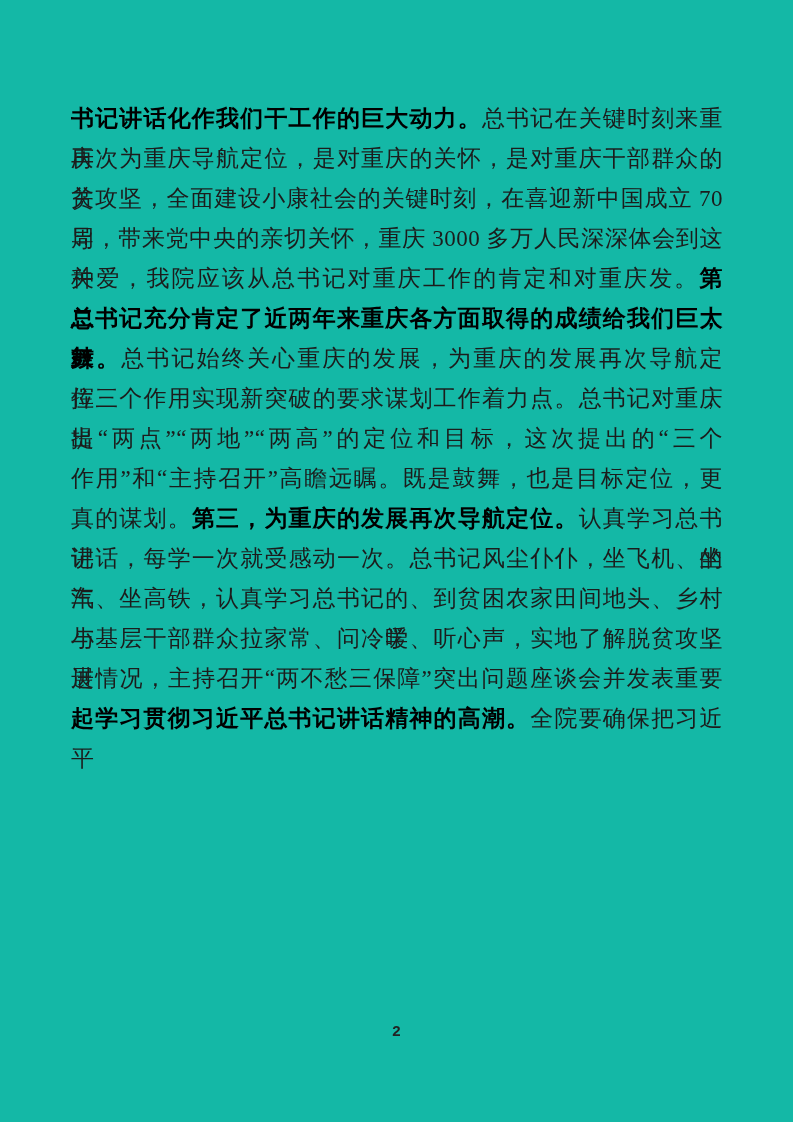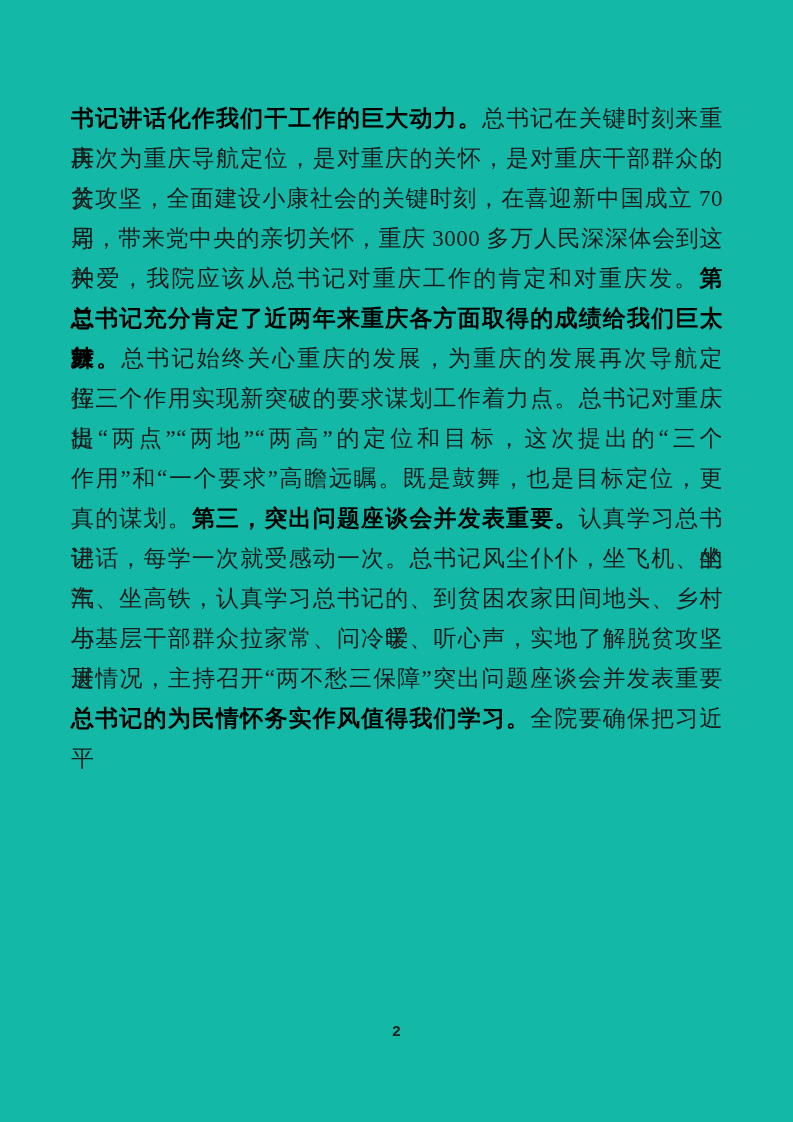--- a/index.html
+++ b/index.html
@@ -57,22 +57,22 @@
   <div class="text-block">
       <div class="line"><span class="bold">书记讲话化作我们干工作的巨大动力。</span><span>总书记在关键时刻来重庆，</span></div>
       <div class="line"><span>再次为重庆导航定位，是对重庆的关怀，是对重庆干部群众的关</span></div>
       <div class="line"><span>贫攻坚，全面建设小康社会的关键时刻，在喜迎新中国成立 70 周</span></div>
       <div class="line"><span>导，带来党中央的亲切关怀，重庆 3000 多万人民深深体会到这种</span></div>
       <div class="line"><span>关爱，我院应该从总书记对重庆工作的肯定和对重庆发。</span><span class="bold">第二，</span></div>
       <div class="line"><span class="bold">总书记充分肯定了近两年来重庆各方面取得的成绩给我们巨大鼓</span></div>
       <div class="line"><span class="bold">舞。</span><span>总书记始终关心重庆的发展，为重庆的发展再次导航定位，</span></div>
       <div class="line"><span>挥三个作用实现新突破的要求谋划工作着力点。总书记对重庆提</span></div>
       <div class="line"><span>出“两点”“两地”“两高”的定位和目标，这次提出的“三个</span></div>
-      <div class="line"><span>作用”和“一个要求”高瞻远瞩。既是鼓舞，也是目标定位，更</span></div>
-      <div class="line"><span>真的谋划。</span><span class="bold">第三，突出问题座谈会并发表重要。</span><span>认真学习总书记的</span></div>
+      <div class="line"><span>作用”和“主持召开”高瞻远瞩。既是鼓舞，也是目标定位，更</span></div>
+      <div class="line"><span>真的谋划。</span><span class="bold">第三，为重庆的发展再次导航定位。</span><span>认真学习总书记的</span></div>
       <div class="line"><span>讲话，每学一次就受感动一次。总书记风尘仆仆，坐飞机、坐汽</span></div>
       <div class="line"><span>车、坐高铁，认真学习总书记的、到贫困农家田间地头、乡村小学，</span></div>
       <div class="line"><span>与基层干部群众拉家常、问冷暖、听心声，实地了解脱贫攻坚进</span></div>
       <div class="line"><span>展情况，主持召开“两不愁三保障”突出问题座谈会并发表重要</span></div>
-      <div class="line"><span class="bold">总书记的为民情怀务实作风值得我们学习。</span><span>全院要确保把习近平</span></div>
+      <div class="line"><span class="bold">起学习贯彻习近平总书记讲话精神的高潮。</span><span>全院要确保把习近平</span></div>
     </div>
   <div class="page-number">2</div>
 </div>
 
 </body></html>

